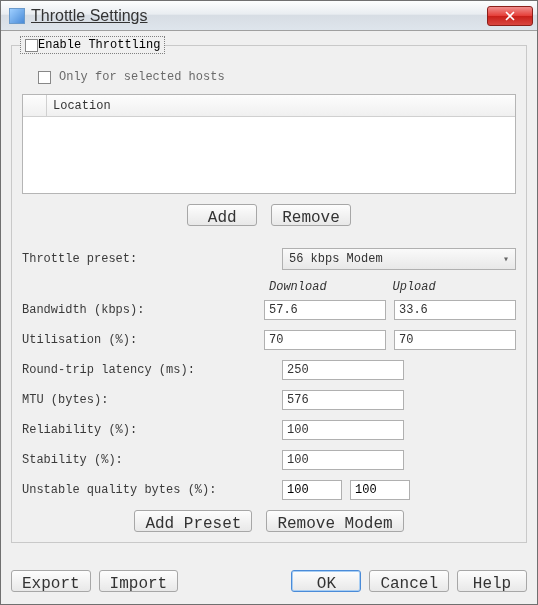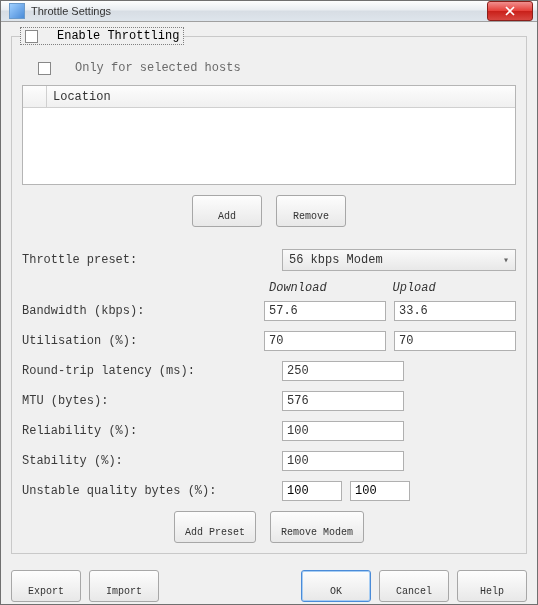--- a/index.html
+++ b/index.html
@@ -33,21 +33,22 @@
       width: 16px;
       height: 16px;
       background: linear-gradient(135deg,#9ecfff,#4a8bd8);
       border: 1px solid #6a9acb;
       margin-right: 6px;
     }
     .titlebar .title {
       flex: 1;
       color: #333;
       font-family: Tahoma, sans-serif;
-      font-size: 11px;
+      font-size: 16px;
+      text-decoration: underline;
     }
     .close-btn {
       width: 46px;
       height: 20px;
       background: linear-gradient(to bottom, #f08f8e 0%, #e5403a 48%, #c9201a 52%, #d84640 100%);
       border: 1px solid #8a1f1a;
       border-radius: 3px;
       display: flex;
       align-items: center;
       justify-content: center;
@@ -68,35 +69,35 @@
       position: relative;
     }
     .legend {
       position: absolute;
       top: -10px;
       left: 8px;
       background: #f0f0f0;
       padding: 1px 4px;
       display: flex;
       align-items: center;
-      gap: 19px;
+      gap: 0;
       border: 1px dotted #808080;
     }
     .checkbox {
       width: 13px;
       height: 13px;
       border: 1px solid #888;
       background: #fff;
       display: inline-block;
       flex-shrink: 0;
     }
     .sub-check {
       display: flex;
       align-items: center;
-      gap: 24px;
+      gap: 8px;
       margin: 10px 0 10px 16px;
       color: #6a6a6a;
     }
     .location-list {
       border: 1px solid #b5b5b5;
       background: #fff;
       height: 100px;
       margin-top: 6px;
       display: flex;
       flex-direction: column;
@@ -123,23 +124,23 @@
       justify-content: center;
       margin-top: 10px;
     }
     .btn {
       min-width: 70px;
       height: 22px;
       background: linear-gradient(to bottom, #fdfdfd, #e8e8e8);
       border: 1px solid #a7a7a7;
       border-radius: 3px;
       font-family: inherit;
-      font-size: 10px;
-      color: #333;
-      padding: 15px 10px;
+      font-size: 16px;
+      color: #333;
+      padding: 4px 10px;
       cursor: pointer;
     }
     .btn.primary {
       border: 1px solid #4a8bd8;
       box-shadow: inset 0 0 0 1px #a7cdf3;
     }
 
     .form-area {
       margin-top: 6px;
     }

